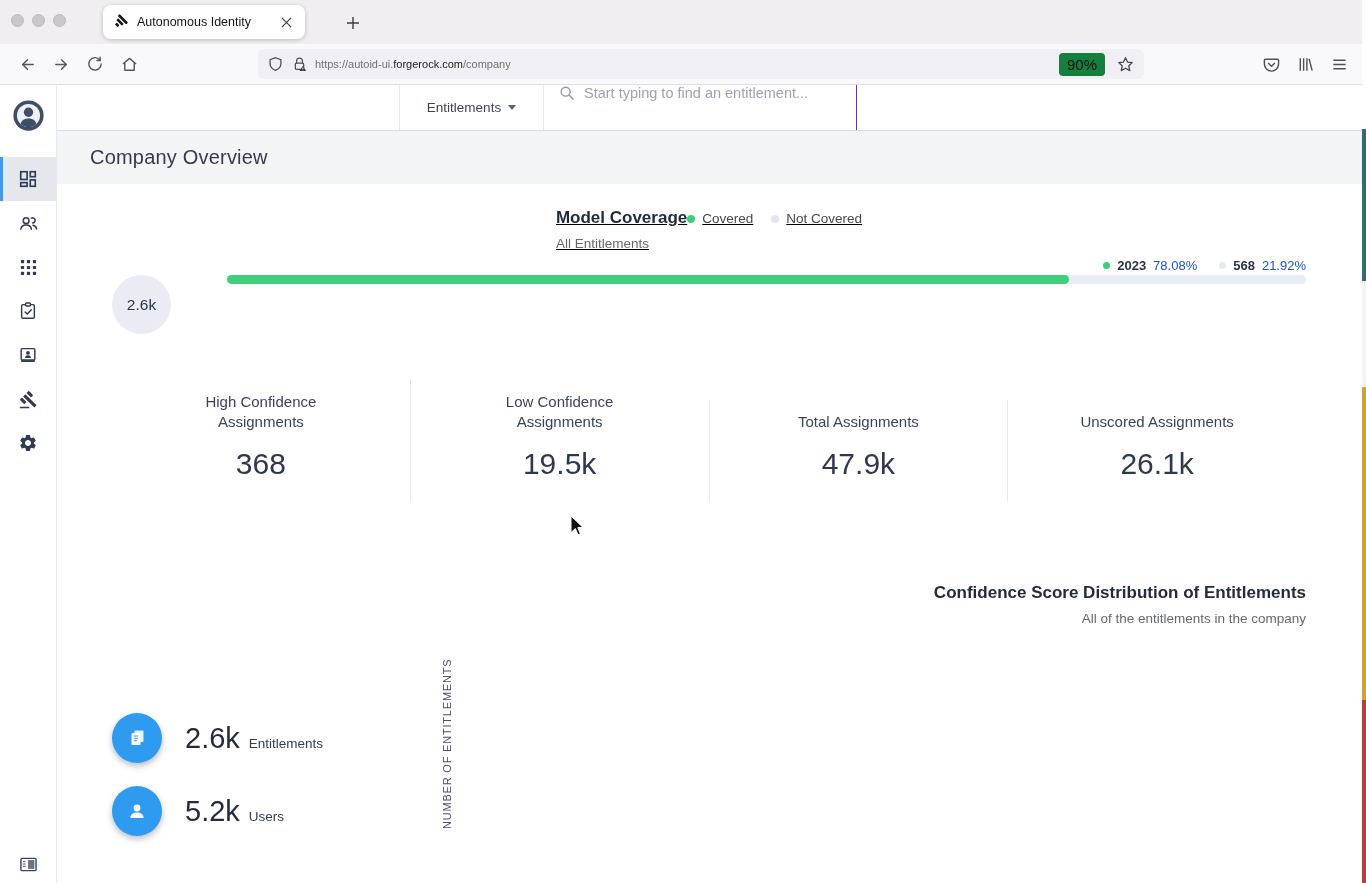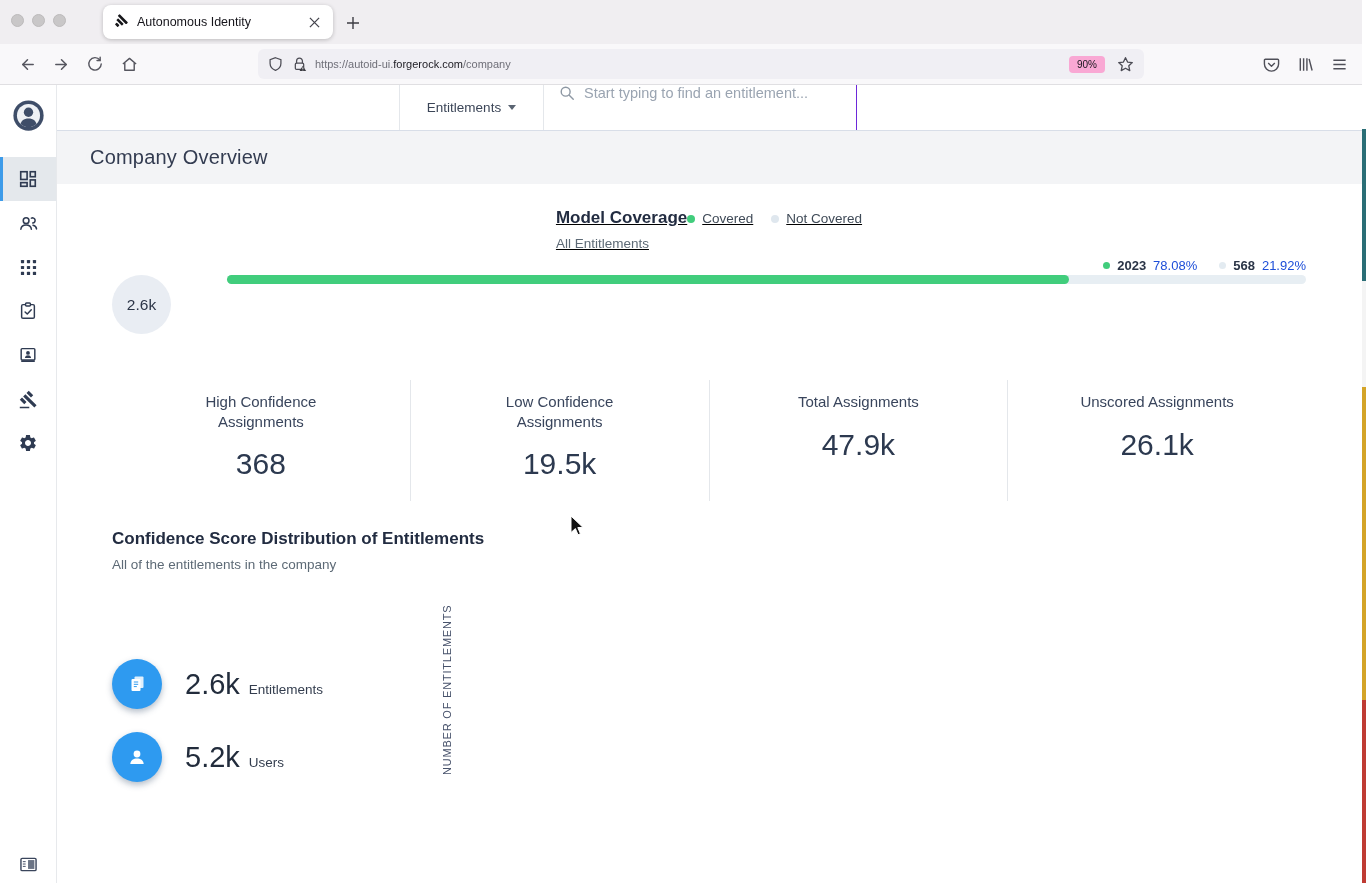--- a/index.html
+++ b/index.html
@@ -4,37 +4,37 @@
 <style>
   * { box-sizing: border-box; margin: 0; padding: 0; }
   html,body { width:1366px; height:883px; overflow:hidden;
     font-family:"Liberation Sans","DejaVu Sans",sans-serif; background:#fff; }
   .window { position:relative; width:1366px; height:883px; box-shadow: inset 0 0 0 1px #d2d2d4; }
 
   
   .tabbar { height:44px; background:#f0eef1; position:relative; }
   .traffic { position:absolute; top:14px; left:11px; display:flex; gap:8px; }
   .light { width:13px; height:13px; border-radius:50%; background:#c9c7c8; border:1px solid #bcbabb; }
-  .tab { position:absolute; left:103px; top:5px; width:230px; height:34px; background:#fff;
+  .tab { position:absolute; left:103px; top:5px; width:202px; height:34px; background:#fff;
     border-radius:8px; box-shadow:0 1px 4px rgba(0,0,0,.22); display:flex; align-items:center; padding:0 9px; }
   .tab-title { font-size:12.5px; color:#15141a; margin-left:9px; flex:1; white-space:nowrap; overflow:hidden; }
   .tab-close { width:20px; height:20px; display:flex; align-items:center; justify-content:center;
     border-radius:4px; cursor:default; }
   .newtab { position:absolute; left:341px; top:11px; width:24px; height:24px; display:flex;
     align-items:center; justify-content:center; border-radius:4px; }
 
   
   .toolbar { height:41px; background:#f9f8fa; border-bottom:1px solid #e0dfe2;
     display:flex; align-items:center; padding:0 10px; }
   .tb-btn { width:34px; height:30px; display:flex; align-items:center; justify-content:center; border-radius:4px; }
   .urlbar { width:886px; height:30px; margin-left:112px; background:#f0eff4; border-radius:6px;
     display:flex; align-items:center; padding:0 10px; }
   .url-text { font-size:11px; margin-left:8px; flex:1; white-space:nowrap; overflow:hidden; }
   .url-dim { color:#6f6f78; } .url-strong { color:#1c1b22; }
-  .zoom-pill { background:#f9a8d4; border-radius:4px; font-size:10px; padding:3px 8px; color:#15141a; }
+  .zoom-pill { background:#15803d; border-radius:4px; font-size:15px; padding:3px 8px; color:#15141a; }
   .right-icons { margin-left:auto; display:flex; }
 
   
   .app { display:flex; height:798px; position:relative; }
   .sidebar { width:57px; background:#fff; border-right:1px solid #e7e9ec; display:flex;
     flex-direction:column; align-items:center; position:relative; flex:none; }
   .avatar { margin-top:14px; width:33px; height:33px; border-radius:50%; }
   .nav { margin-top:25px; width:100%; }
   .nav-item { height:44px; display:flex; align-items:center; justify-content:center; position:relative; }
   .nav-item.active { background:#e4e8ec; }
@@ -72,27 +72,27 @@
   .total-circle { width:59px; height:59px; border-radius:50%; background:#e9edf3; flex:none;
     display:flex; align-items:center; justify-content:center; font-size:15.5px; color:#2c3547; }
   .bar-track { flex:1; height:9px; border-radius:5px; background:#e7eef3; margin-left:21px; position:relative; }
   .bar-covered { position:absolute; left:0; top:0; bottom:0; border-radius:5px; background:#41cd7c; }
   .values-row { position:absolute; right:0; top:-17px; display:flex; gap:22px; align-items:center; font-size:13px; }
   .val-group { display:flex; align-items:center; gap:7px; }
   .val-num { font-weight:700; color:#2b3547; }
   .val-pct { color:#1d4ed8; }
   .dot-sm { width:7px; height:7px; border-radius:50%; }
 
-  .stats { display:flex; margin-top:46px; }
+  .stats { display:flex; margin-top:46px;align-items:flex-end; }
   .stat { flex:1; text-align:center; padding:12px 0 20px; }
   .stat + .stat { border-left:1px solid #e4e7eb; }
   .stat-label { font-size:15px; color:#39455c; line-height:1.3; max-width:180px; margin:0 auto; }
   .stat-value { font-size:30px; font-weight:400; color:#2c394f; margin-top:16px; }
 
-  .dist { margin-top:28px; position:relative; }
+  .dist { margin-top:82px; position:relative;text-align:right; }
   .dist-rows { margin-top:87px; display:flex; flex-direction:column; gap:23px; }
   .dist-row { display:flex; align-items:center; }
   .dist-circle { width:50px; height:50px; border-radius:50%; background:#2e9af0; flex:none;
     display:flex; align-items:center; justify-content:center;
     box-shadow:0 3px 6px rgba(90,110,135,.45); }
   .dist-text { display:flex; align-items:baseline; margin-left:23px; }
   .dist-value { font-size:29px; color:#222c3c; }
   .dist-label { font-size:13.5px; color:#333d4e; margin-left:9px; }
   .y-axis { position:absolute; left:329px; top:84px; height:162px; display:flex; align-items:center;
     writing-mode:vertical-rl; transform:rotate(180deg); font-size:11px; letter-spacing:.8px;

